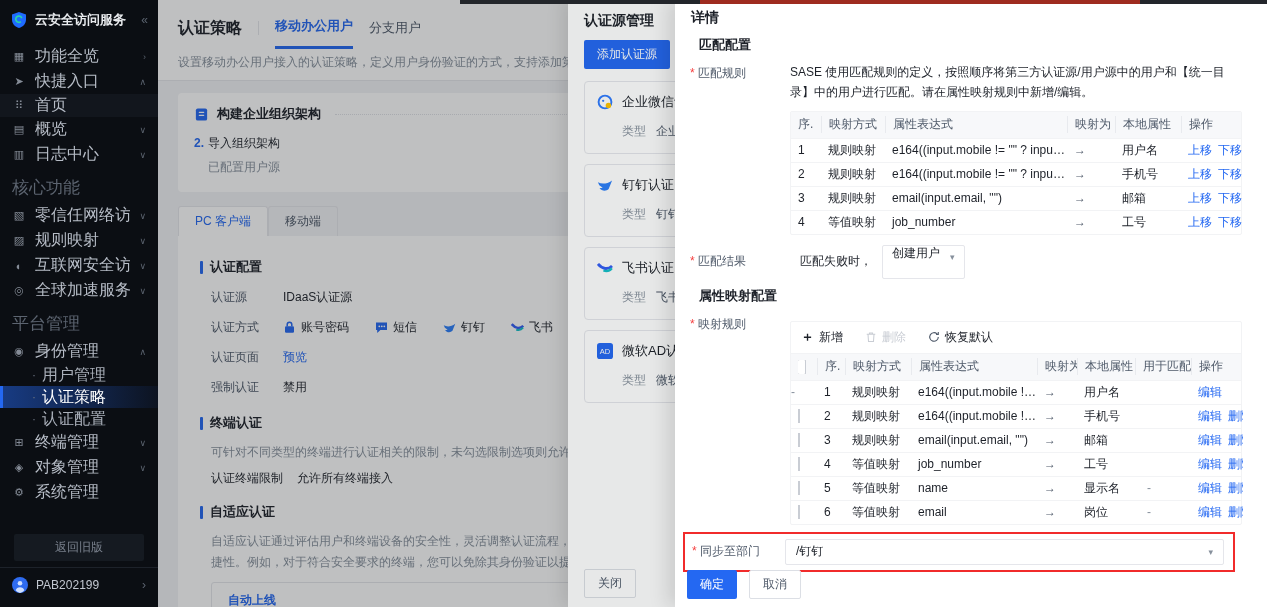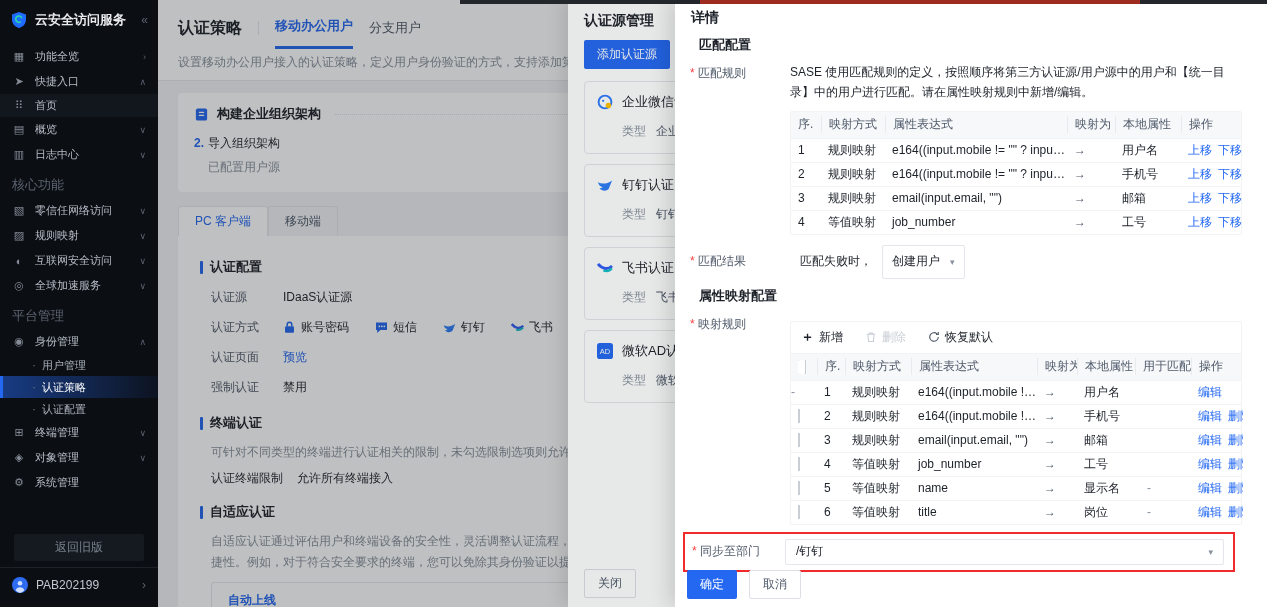--- a/index.html
+++ b/index.html
@@ -14,23 +14,23 @@
   
   .sidebar{position:absolute;left:0;top:0;width:158px;height:607px;background:#0b0e13;display:flex;flex-direction:column;z-index:5}
   .sb-head{height:40px;display:flex;align-items:center;gap:7px;padding:0 10px;flex:none}
   .sb-head .logo svg{width:18px;height:18px;display:block}
   .sb-title{color:#e9ebee;font-size:13px;font-weight:bold;white-space:nowrap}
   .sb-collapse{margin-left:auto;color:#5c6470;font-size:12px;cursor:pointer}
   .sb-nav{flex:1;overflow:hidden;padding-top:4px}
   .sb-item{height:25px;display:flex;align-items:center;gap:9px;padding:0 12px;color:#b7bdc7;cursor:pointer}
   .sb-item.sb-home{background:#12161d;height:23px}
   .sb-icn{width:14px;color:#858c97;font-size:11px;text-align:center;flex:none}
-  .sb-label{font-size:11px;white-space:nowrap;overflow:hidden}
+  .sb-label{font-size:16px;white-space:nowrap;overflow:hidden}
   .sb-arrow{margin-left:auto;color:#5c6470;font-size:9px}
-  .sb-section{color:#5c6470;font-size:13px;padding:9px 12px 4px;white-space:nowrap}
+  .sb-section{color:#5c6470;font-size:17px;padding:9px 12px 4px;white-space:nowrap}
   .sb-sub{height:22px;display:flex;align-items:center;gap:6px;padding-left:32px;color:#aab0ba;cursor:pointer}
   .sb-sub .dot{color:#6a7280}
   .sb-sub.active{background:linear-gradient(90deg,rgba(36,104,242,.5),rgba(36,104,242,.06));border-left:3px solid #2468f2;padding-left:29px;color:#fff}
   .sb-footer{flex:none;padding-bottom:6px}
   .sb-back{margin:6px 14px;background:#151a21;color:#79808c;text-align:center;font-size:12px;padding:5px 0;border-radius:2px;cursor:pointer}
   .sb-user{border-top:1px solid #1d222a;height:34px;display:flex;align-items:center;gap:8px;padding:0 12px;color:#c2c7d0;cursor:pointer}
   .sb-user .avatar svg{width:16px;height:16px;display:block}
   .sb-user-arrow{margin-left:auto;color:#5c6470}
 
   
@@ -112,21 +112,21 @@
   .t1{grid-template-columns:30px 64px 182px 48px 66px 62px}
   .t2{grid-template-columns:26px 28px 66px 126px 40px 58px 56px 52px}
   .ellip{text-overflow:ellipsis}
   .arrowc{color:#4e5969}
   .ops .link{margin-right:6px}
   .chk{width:12px;height:12px;border:1px solid #c9cdd4;border-radius:2px;background:#fff;margin-left:7px}
   .toggle{width:28px;height:16px;border-radius:8px;background:#2468f2;position:relative;margin-left:7px;cursor:pointer}
   .toggle::after{content:"";position:absolute;right:2px;top:2px;width:12px;height:12px;border-radius:50%;background:#fff}
   .dash{color:#86909c}
   .result-row{display:flex;align-items:center;gap:10px;margin-top:10px}
-  .select{display:inline-flex;align-items:center;gap:10px;border:1px solid #e5e6eb;border-radius:2px;height:24px;padding:16px 9px;font-size:12px;color:#1d2129;cursor:pointer;background:#fff}
+  .select{display:inline-flex;align-items:flex-end;gap:10px;border:1px solid #e5e6eb;border-radius:2px;height:24px;padding:16px 9px;font-size:12px;color:#1d2129;cursor:pointer;background:#fff}
   .caret{color:#86909c;font-size:9px}
   .tb-toolbar{display:flex;gap:22px;align-items:center;height:32px;padding:0 10px;border-bottom:1px solid #f2f3f5}
   .tb-btn{display:flex;align-items:center;gap:5px;color:#1d2129;cursor:pointer}
   .tb-btn .icn svg{width:12px;height:12px;display:block}
   .tb-btn.disabled{color:#c9cdd4;cursor:default}
   .plus{font-size:13px;color:#1d2129;font-weight:bold}
   .sync-box{display:flex;align-items:center;border:2px solid #f12b2b;margin:7px 0 0 -7px;padding:5px 9px 5px 7px;width:552px;background:#fff}
   .sync-label{width:93px;flex:none;font-size:12px;color:#4e5969;white-space:nowrap}
   .sync-select{flex:1;display:flex;align-items:center;justify-content:space-between;border:1px solid #e5e6eb;border-radius:2px;height:26px;padding:0 10px;cursor:pointer}
   .d-footer{position:absolute;left:12px;bottom:8px;display:flex;gap:12px}
@@ -590,21 +590,21 @@
                   <span class="ellip">name</span>
                   <span class="arrowc">→</span>
                   <span>显示名</span>
                   <span style="padding-left: 12px;"><span class="dash">-</span></span>
                   <span class="ops"><a class="link">编辑</a><a class="link">删除</a></span>
                 </div>
                 <div class="tbl-row t2">
                   <span style="padding-left: 0px;"><span class="chk"></span></span>
                   <span>6</span>
                   <span>等值映射</span>
-                  <span class="ellip">title</span>
+                  <span class="ellip">email</span>
                   <span class="arrowc">→</span>
                   <span>岗位</span>
                   <span style="padding-left: 12px;"><span class="dash">-</span></span>
                   <span class="ops"><a class="link">编辑</a><a class="link">删除</a></span>
                 </div>
               </div>
           </div>
         </div>
       </div>
 

